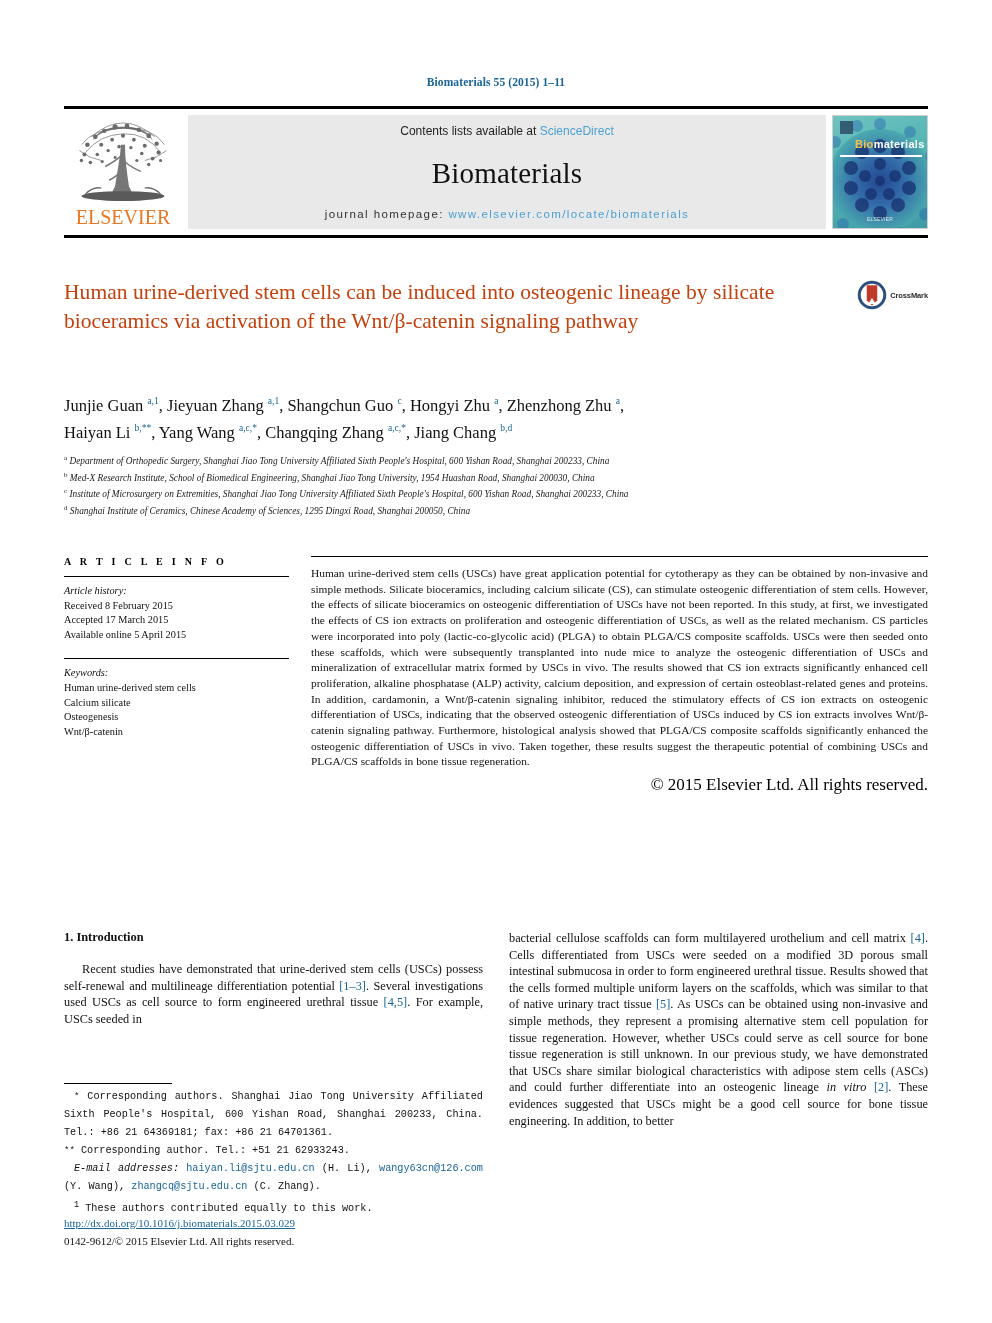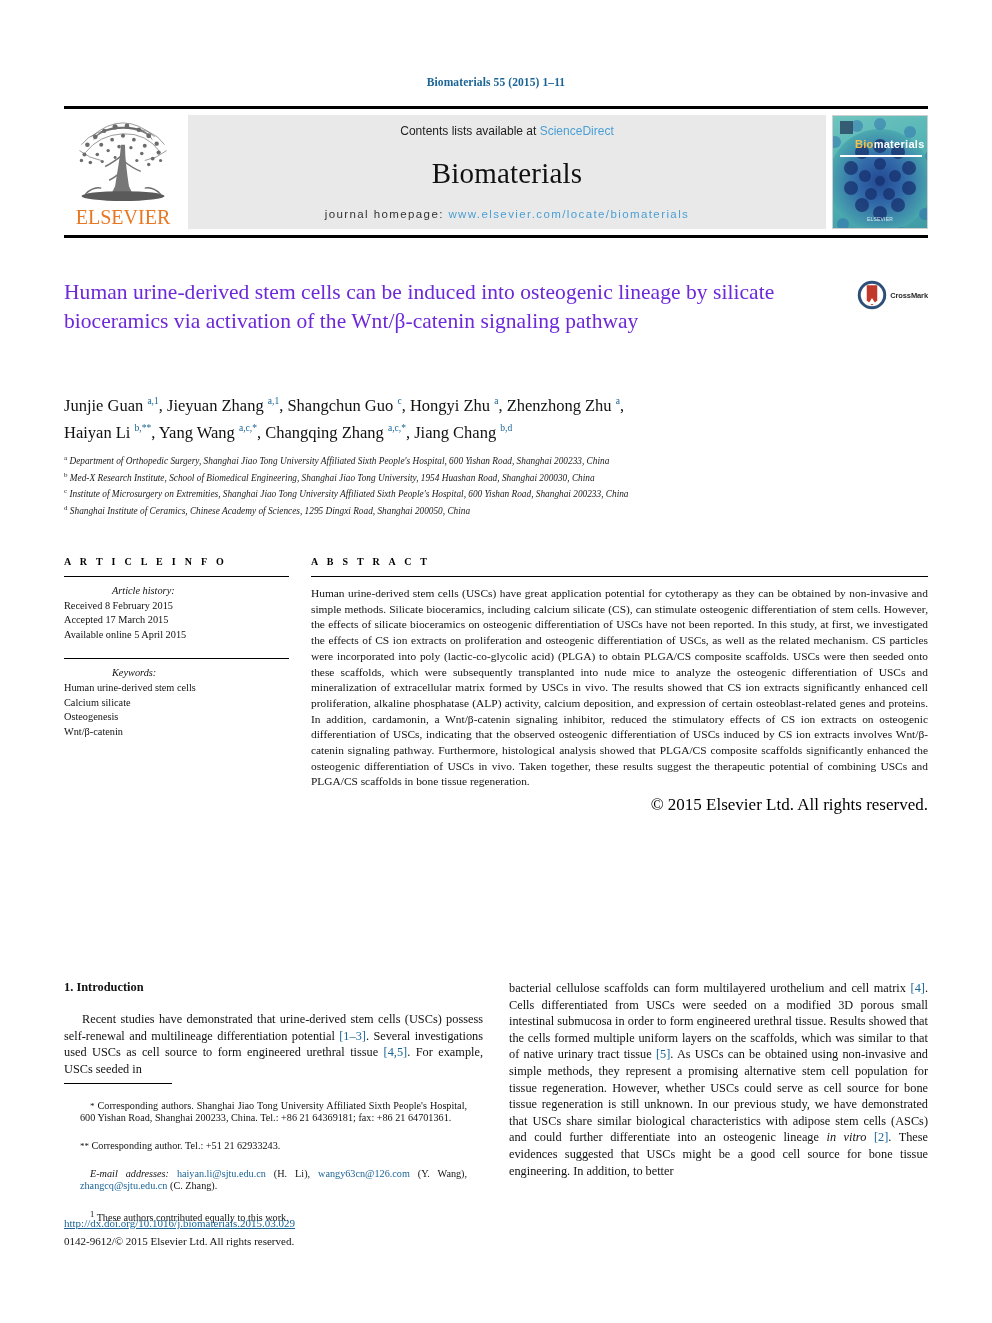--- a/index.html
+++ b/index.html
@@ -136,21 +136,21 @@
     margin: 40px 64px 0 64px;
     position: relative;
     min-height: 96px;
   }
   h1.paper-title {
     margin: 0;
     font-family: "Liberation Serif", serif;
     font-weight: 400;
     font-size: 21.5px;
     line-height: 29px;
-    color: #6d28d9;
+    color: #c2410c;
     width: 735px;
     letter-spacing: .05px;
   }
   .crossmark {
     position: absolute;
     right: 0; top: 2px;
     display: flex;
     align-items: center;
     gap: 3px;
     justify-content: flex-end;
@@ -203,21 +203,21 @@
   }
   .rule-thin { border-top: 1.6px solid #000; }
 
   .info-body {
     font-family: "Liberation Serif", serif;
     font-size: 10.3px;
     line-height: 14.6px;
     color: #111;
     padding-top: 7px;
   }
-  .info-body .lbl { font-style: italic; margin-left: 48px; }
+  .info-body .lbl { font-style: italic; }
   .info-gap { height: 14px; }
   .info-kw-rule { border-top: 1.2px solid #000; margin-top: 2px; }
 
   .abs-body {
     font-family: "Liberation Serif", serif;
     font-size: 11.4px;
     line-height: 15.7px;
     text-align: justify;
     color: #111;
     padding-top: 9px;
@@ -226,21 +226,21 @@
     text-align: right;
     font-size: 17px;
     margin-top: 5px;
   }
 
   
   .twocol {
     position: absolute;
     left: 64px;
     right: 64px;
-    top: 980px;
+    top: 930px;
     display: flex;
     gap: 26px;
   }
   .colL, .colR { width: 419px; flex: 0 0 419px; }
 
   h2.sec-title {
     font-family: "Liberation Serif", serif;
     font-weight: bold;
     font-size: 12.4px;
     margin: 0 0 16px 0;
@@ -260,26 +260,26 @@
 
   
   .footnotes {
     position: absolute;
     left: 64px;
     top: 1083px;
     width: 419px;
   }
   .fn-rule { border-top: 1px solid #000; width: 108px; margin-bottom: 4px; }
   .fn {
-    font-family: Liberation Serif, serif;
+    font-family: Liberation Mono, monospace;
     font-size: 10.2px;
-    line-height: 12px;
+    line-height: 18px;
     text-align: justify;
     color: #111;
-    margin: 16px;
+    margin: 0;
   }
   .fn .mk { font-size: 9px; }
   .fn .email-lbl { font-style: italic; }
   .fn a, .fn .link { color: #1a6496; text-decoration: none; }
   .fn-indent { text-indent: 10px; }
 
   .doi-block {
     position: absolute;
     left: 64px;
     top: 1216px;
@@ -460,21 +460,20 @@
       <div class="info-body">
         <div class="lbl">Keywords:</div>
         <div>Human urine-derived stem cells</div>
         <div>Calcium silicate</div>
         <div>Osteogenesis</div>
         <div>Wnt/β-catenin</div>
       </div>
     </div>
 
     <div class="col-abs">
-      <div class="sec-head">A B S T R A C T</div>
       <div class="rule-thin"></div>
       <div class="abs-body">Human urine-derived stem cells (USCs) have great application potential for cytotherapy as they can be obtained by non-invasive and simple methods. Silicate bioceramics, including calcium silicate (CS), can stimulate osteogenic differentiation of stem cells. However, the effects of silicate bioceramics on osteogenic differentiation of USCs have not been reported. In this study, at first, we investigated the effects of CS ion extracts on proliferation and osteogenic differentiation of USCs, as well as the related mechanism. CS particles were incorporated into poly (lactic-co-glycolic acid) (PLGA) to obtain PLGA/CS composite scaffolds. USCs were then seeded onto these scaffolds, which were subsequently transplanted into nude mice to analyze the osteogenic differentiation of USCs and mineralization of extracellular matrix formed by USCs in vivo. The results showed that CS ion extracts significantly enhanced cell proliferation, alkaline phosphatase (ALP) activity, calcium deposition, and expression of certain osteoblast-related genes and proteins. In addition, cardamonin, a Wnt/β-catenin signaling inhibitor, reduced the stimulatory effects of CS ion extracts on osteogenic differentiation of USCs, indicating that the observed osteogenic differentiation of USCs induced by CS ion extracts involves Wnt/β-catenin signaling pathway. Furthermore, histological analysis showed that PLGA/CS composite scaffolds significantly enhanced the osteogenic differentiation of USCs in vivo. Taken together, these results suggest the therapeutic potential of combining USCs and PLGA/CS scaffolds in bone tissue regeneration.</div>
       <div class="abs-copy">© 2015 Elsevier Ltd. All rights reserved.</div>
     </div>
   </div>
 
   <div class="twocol">
     <div class="colL">
       <h2 class="sec-title">1. Introduction</h2>
       <p class="body">Recent studies have demonstrated that urine-derived stem cells (USCs) possess self-renewal and multilineage differentiation potential <span class="ref">[1–3]</span>. Several investigations used USCs as cell source to form engineered urethral tissue <span class="ref">[4,5]</span>. For example, USCs seeded in</p>

